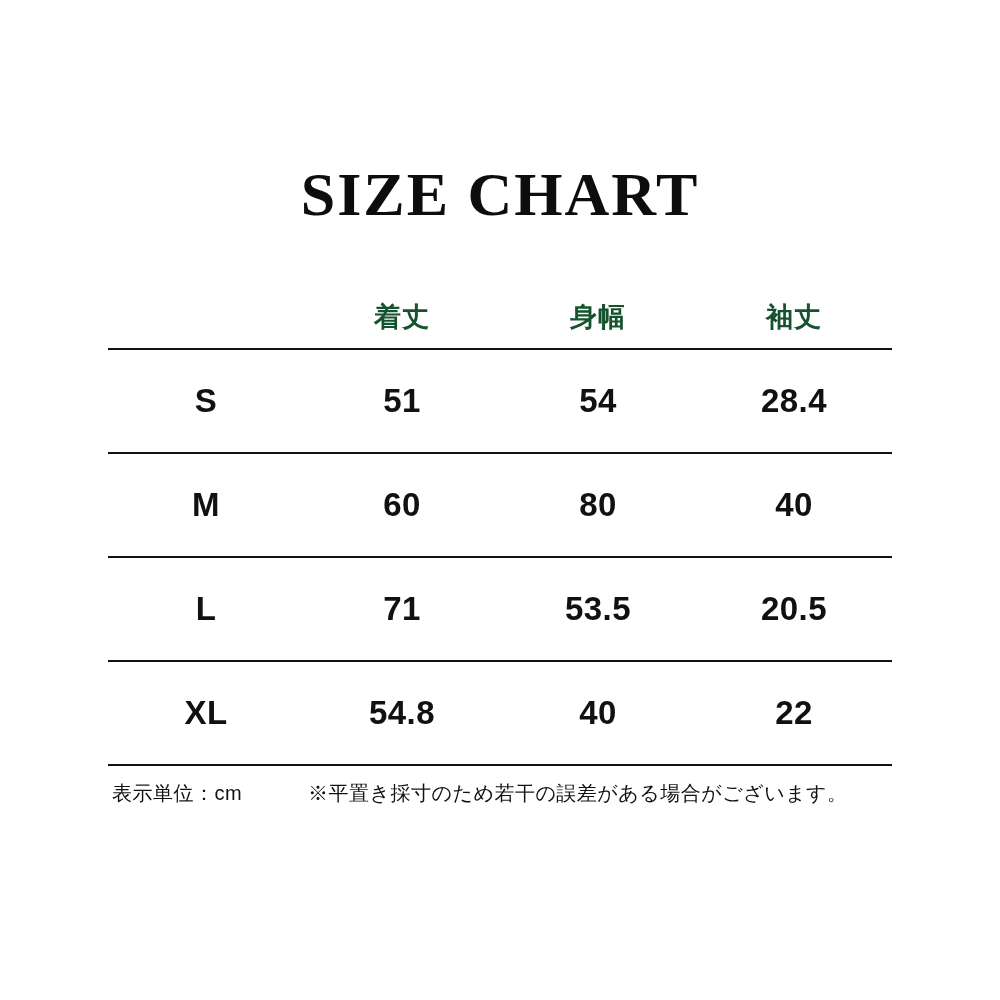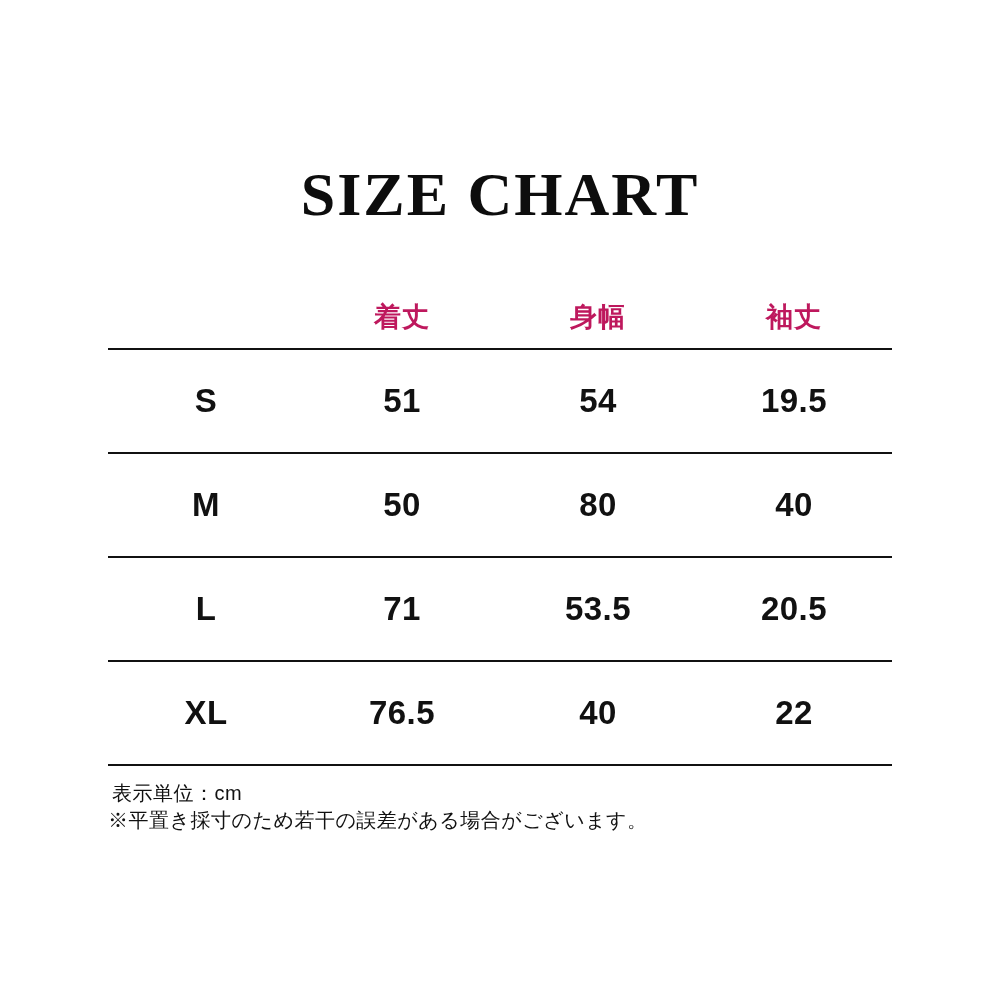--- a/index.html
+++ b/index.html
@@ -57,21 +57,21 @@
     vertical-align: middle;
     padding: 0;
     border: none;
   }
 
   
   table.size-table thead th {
     font-size: 27px;
     font-weight: 700;
     height: 62px;
-    color: #be185d;
+    color: #14532d;
     letter-spacing: 1px;
   }
 
   table.size-table thead tr {
     border-bottom: 2px solid #111111;
   }
 
   table.size-table tbody td {
     font-size: 33px;
     font-weight: 700;
@@ -84,21 +84,20 @@
     border-bottom: 2px solid #111111;
   }
 
   .note-row {
     display: flex;
     align-items: baseline;
     margin-top: 14px;
     font-size: 20px;
     color: #111111;
     letter-spacing: 0.5px;
-    flex-direction: column;
   }
   .note-unit {
     width: 196px;
     text-align: left;
     padding-left: 4px;
     white-space: nowrap;
   }
   .note-text {
     flex: 1;
     text-align: left;
@@ -128,37 +127,37 @@
           <th>着丈</th>
           <th>身幅</th>
           <th>袖丈</th>
         </tr>
       </thead>
       <tbody>
         <tr>
           <td>S</td>
           <td>51</td>
           <td>54</td>
-          <td>19.5</td>
+          <td>28.4</td>
         </tr>
         <tr>
           <td>M</td>
-          <td>50</td>
+          <td>60</td>
           <td>80</td>
           <td>40</td>
         </tr>
         <tr>
           <td>L</td>
           <td>71</td>
           <td>53.5</td>
           <td>20.5</td>
         </tr>
         <tr>
           <td>XL</td>
-          <td>76.5</td>
+          <td>54.8</td>
           <td>40</td>
           <td>22</td>
         </tr>
       </tbody>
     </table>
 
     <div class="note-row">
       <span class="note-unit">表示単位：cm</span>
       <span class="note-text">※平置き採寸のため若干の誤差がある場合がございます。</span>
     </div>

